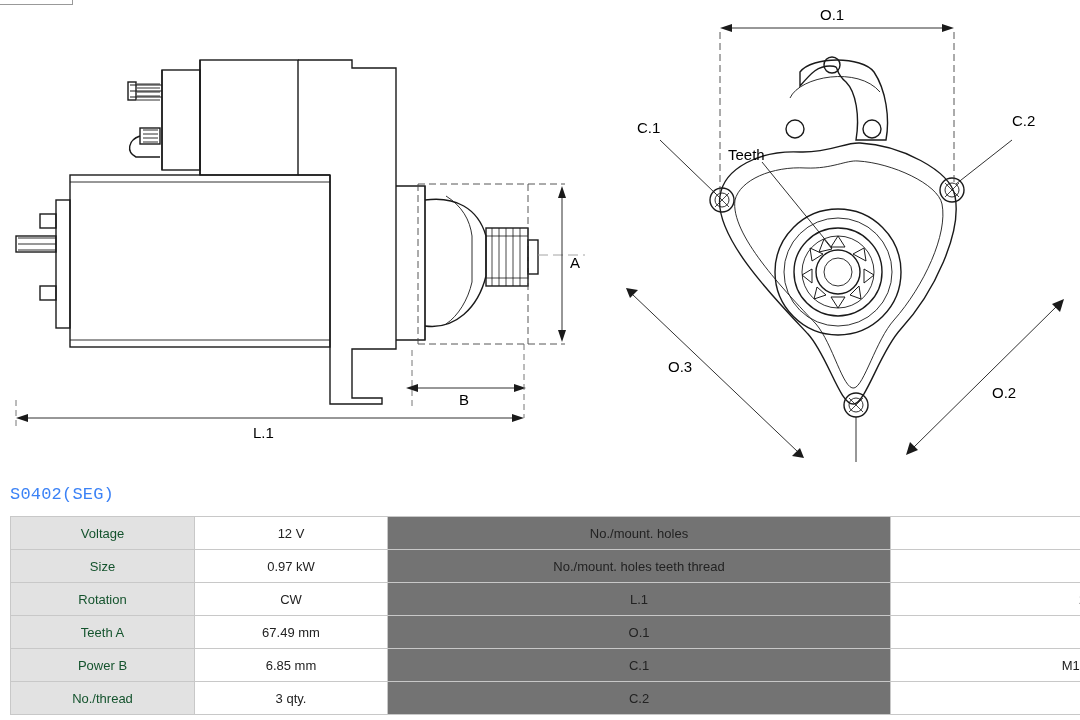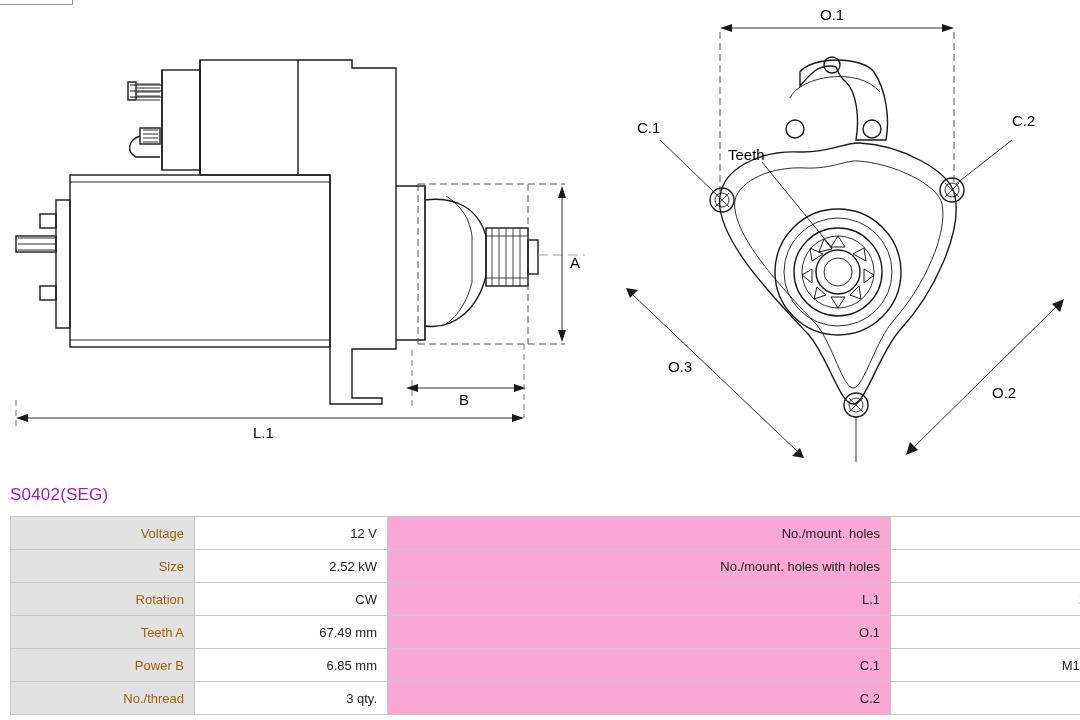--- a/index.html
+++ b/index.html
@@ -37,54 +37,54 @@
     height: 470px;
   }
   .drawings svg {
     display: block;
   }
   .part-title {
     position: absolute;
     left: 10px;
     top: 485px;
     font-size: 17px;
-    color: #a21caf;
-    font-family: Liberation Sans, sans-serif;
+    color: #3b82f6;
+    font-family: Liberation Mono, monospace;
     letter-spacing: 0.2px;
   }
   table.spec {
     position: absolute;
     left: 10px;
     top: 516px;
     width: 1060px;
     border-collapse: collapse;
     table-layout: fixed;
   }
   table.spec td {
     border: 1px solid #c8c8c8;
     height: 32px;
     font-size: 13px;
     padding: 0 10px;
     vertical-align: middle;
   }
   td.lbl {
     background: #e2e2e2;
-    text-align: right;
-    color: #a16207;
+    text-align: center;
+    color: #14532d;
     width: 163px;
   }
   td.val {
     background: #ffffff;
-    text-align: right;
+    text-align: center;
     color: #222;
     width: 172px;
   }
   td.lbl2 {
-    background: #f9a8d4;
-    text-align: right;
+    background: #737373;
+    text-align: center;
     color: #222;
     width: 482px;
   }
   td.val2 {
     background: #ffffff;
     text-align: right;
     color: #222;
     width: 243px;
   }
   .dimtext {
@@ -261,22 +261,22 @@
   <table class="spec">
     <tbody>
       <tr>
         <td class="lbl">Voltage</td>
         <td class="val">12 V</td>
         <td class="lbl2">No./mount. holes</td>
         <td class="val2">2 qty.</td>
       </tr>
       <tr>
         <td class="lbl">Size</td>
-        <td class="val">2.52 kW</td>
-        <td class="lbl2">No./mount. holes with holes</td>
+        <td class="val">0.97 kW</td>
+        <td class="lbl2">No./mount. holes teeth thread</td>
         <td class="val2">1 qty.</td>
       </tr>
       <tr>
         <td class="lbl">Rotation</td>
         <td class="val">CW</td>
         <td class="lbl2">L.1</td>
         <td class="val2">232.00 mm</td>
       </tr>
       <tr>
         <td class="lbl">Teeth A</td>

